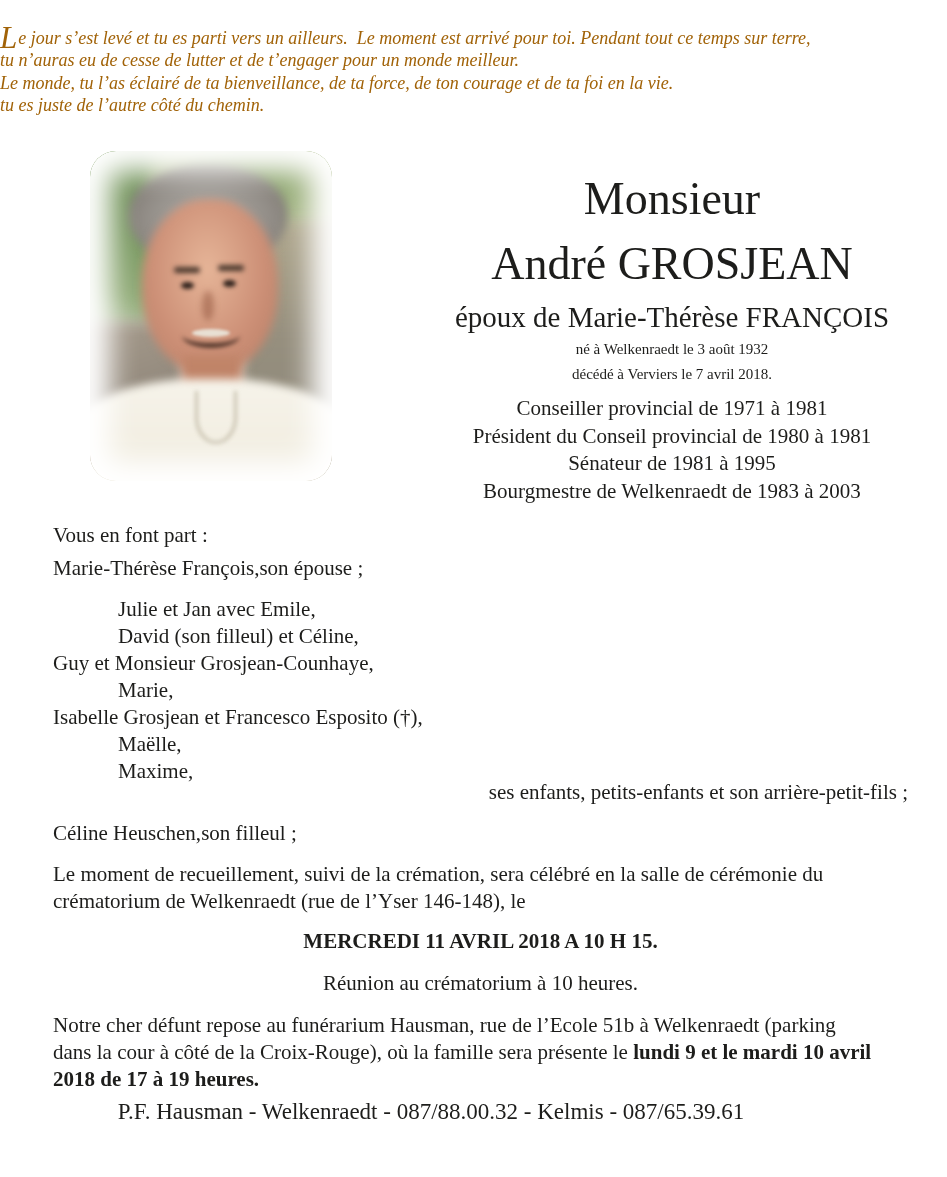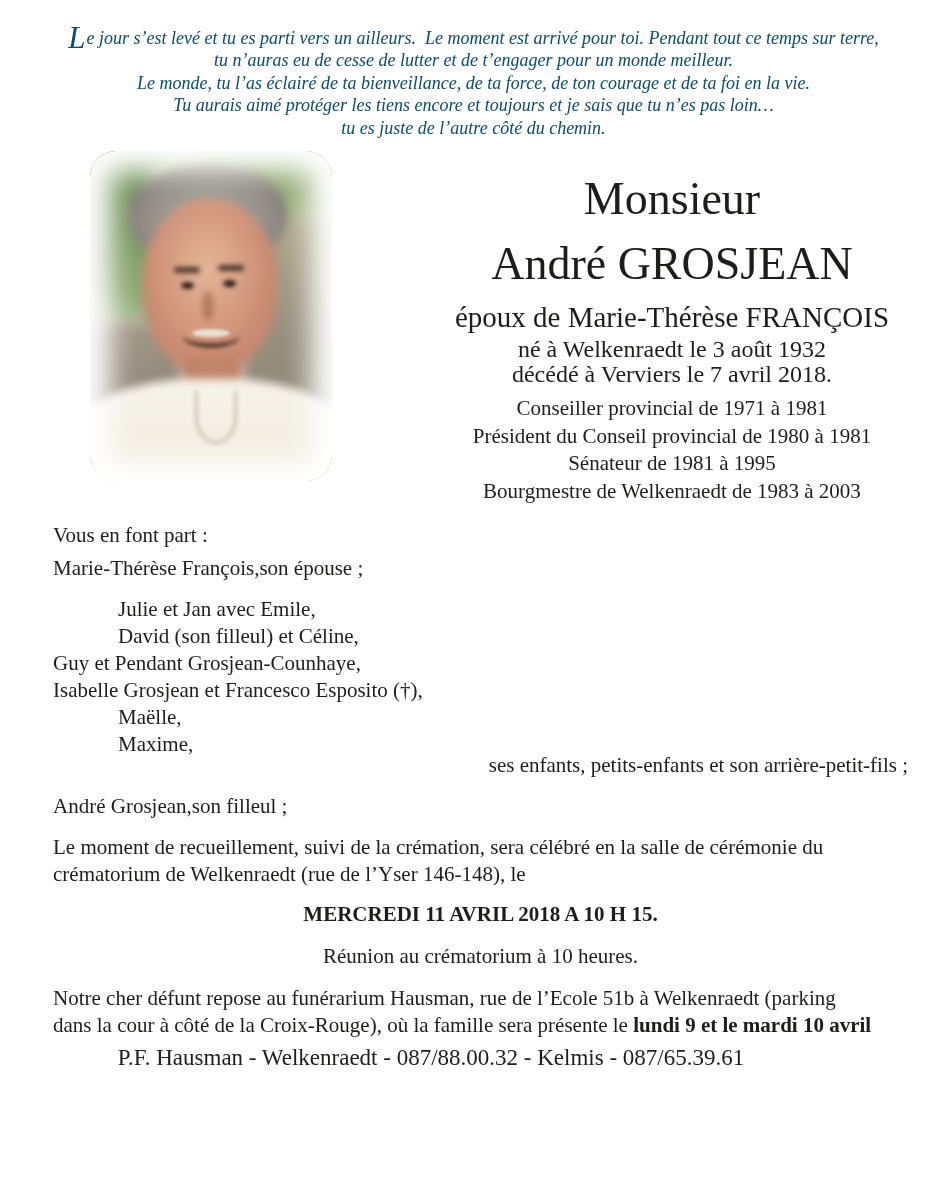--- a/index.html
+++ b/index.html
@@ -8,24 +8,23 @@
     width:947px;height:1177px;
     background:#ffffff;
     font-family:"Liberation Serif", serif;
     color:#1d1d1b;
     overflow:hidden;
   }
 
   
   .poem{
     position:absolute;top:27px;left:0;right:0;
-    text-align:center;
     font-style:italic;
     font-size:18px;line-height:22.4px;
-    color:#0c4a6e;
+    color:#a16207;
   }
   .dropcap{
     font-size:31px;
     font-style:italic;
     vertical-align:-4px;
     margin-right:1px;
     line-height:0;
   }
 
   
@@ -73,21 +72,21 @@
     border-left:3px solid rgba(160,150,125,.5);border-right:3px solid rgba(160,150,125,.5);
     border-bottom:3px solid rgba(160,150,125,.5);border-radius:0 0 50% 50%;filter:blur(2px);}
   .ph-vignette{position:absolute;inset:0;border-radius:26px;
     box-shadow:inset 0 0 28px 20px #ffffff;}
 
   
   .header-col{position:absolute;left:413px;right:16px;top:167px;text-align:center;}
   .h-title{font-size:46px;line-height:64px;}
   .h-name{font-size:46px;line-height:66px;}
   .h-spouse{font-size:29px;line-height:40px;}
-  .h-birth,.h-death{font-size:24px;line-height:25px;}
+  .h-birth,.h-death{font-size:15px;line-height:25px;}
   .h-roles{margin-top:8px;font-size:21px;line-height:27.5px;}
 
   
   .doc-body{position:absolute;left:53px;right:39px;top:522px;font-size:21px;line-height:27px;}
   .row{display:flex;justify-content:flex-start;}
   .spouse-row{margin-top:6px;}
   .family{margin-top:14px;}
   .fam{white-space:nowrap;}
   .fam.indent{padding-left:65px;}
   .relation-line{margin-top:-6px;text-align:right;}
@@ -103,21 +102,20 @@
 </style>
 </head>
 <body>
 
 <div class="page">
 
   <div class="poem">
     <div class="poem-line"><span class="dropcap">L</span><span>e jour s’est levé et tu es parti vers un ailleurs.&nbsp; Le moment est arrivé pour toi. Pendant tout ce temps sur terre,</span></div>
     <div class="poem-line">tu n’auras eu de cesse de lutter et de t’engager pour un monde meilleur.</div>
     <div class="poem-line">Le monde, tu l’as éclairé de ta bienveillance, de ta force, de ton courage et de ta foi en la vie.</div>
-    <div class="poem-line">Tu aurais aimé protéger les tiens encore et toujours et je sais que tu n’es pas loin…</div>
     <div class="poem-line">tu es juste de l’autre côté du chemin.</div>
   </div>
 
   <div class="photo">
     <div class="layer ph-foliage"></div>
     <div class="layer ph-grass"></div>
     <div class="layer ph-pebbles"></div>
     <div class="layer ph-bench"></div>
     <div class="layer ph-hair"></div>
     <div class="layer ph-face"></div>
@@ -152,42 +150,44 @@
     <div class="intro">Vous en font part :</div>
 
     <div class="row spouse-row">
       <span>Marie-Thérèse François,</span>
       <span>son épouse ;</span>
     </div>
 
     <div class="family">
       <div class="fam indent">Julie et Jan avec Emile,</div>
       <div class="fam indent">David (son filleul) et Céline,</div>
-      <div class="fam">Guy et Pendant Grosjean-Counhaye,</div>
+      <div class="fam">Guy et Monsieur Grosjean-Counhaye,</div>
+      <div class="fam indent">Marie,</div>
       <div class="fam">Isabelle Grosjean et Francesco Esposito (†),</div>
       <div class="fam indent">Maëlle,</div>
       <div class="fam indent">Maxime,</div>
     </div>
 
     <div class="relation-line">ses enfants, petits-enfants et son arrière-petit-fils ;</div>
 
     <div class="row godson-row">
-      <span>André Grosjean,</span>
+      <span>Céline Heuschen,</span>
       <span>son filleul ;</span>
     </div>
 
     <div class="para">
       <div>Le moment de recueillement, suivi de la crémation, sera célébré en la salle de cérémonie du</div>
       <div>crématorium de Welkenraedt (rue de l’Yser 146-148), le</div>
     </div>
 
     <div class="date-line">MERCREDI 11 AVRIL 2018 A 10 H 15.</div>
     <div class="meeting-line">Réunion au crématorium à 10 heures.</div>
 
     <div class="para2">
       <div>Notre cher défunt repose au funérarium Hausman, rue de l’Ecole 51b à Welkenraedt (parking</div>
       <div><span>dans la cour à côté de la Croix-Rouge), où la famille sera présente le </span><span class="bold">lundi 9 et le mardi 10 avril</span></div>
+      <div class="bold">2018 de 17 à 19 heures.</div>
     </div>
 
     <div class="footer">P.F. Hausman - Welkenraedt - 087/88.00.32 - Kelmis - 087/65.39.61</div>
   </div>
 
 </div>
 
 </body></html>

